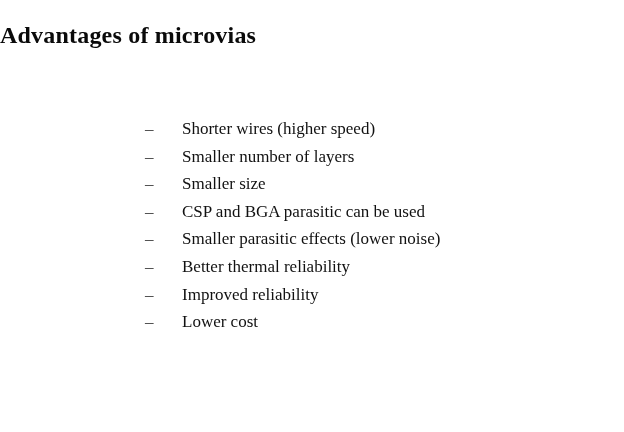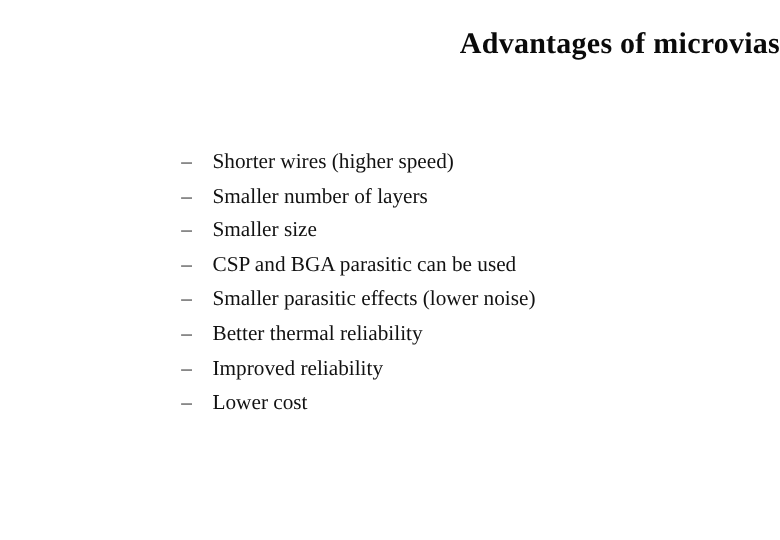--- a/index.html
+++ b/index.html
@@ -15,21 +15,21 @@
     width: 624px;
     height: 432px;
     background: #ffffff;
     color: #000000;
   }
   .slide-title {
     position: absolute;
     top: 22px;
     left: 0;
     width: 100%;
-    text-align: right;
+    text-align: left;
     font-family: "Liberation Serif", serif;
     font-weight: bold;
     font-size: 24px;
     letter-spacing: 0.2px;
     color: #0a0a0a;
   }
   .bullet-list {
     position: absolute;
     top: 119px;
     left: 145px;
@@ -46,20 +46,21 @@
     white-space: nowrap;
   }
   .bullet-dash {
     display: inline-block;
     width: 25px;
     flex: 0 0 25px;
     color: #333333;
   }
   .bullet-text {
     display: inline-block;
+    margin-left: 12px;
   }
 </style>
 </head>
 <body>
 
 <div class="slide">
   <h1 class="slide-title">Advantages of microvias</h1>
 
   <ul class="bullet-list">
     <li class="bullet-item">

